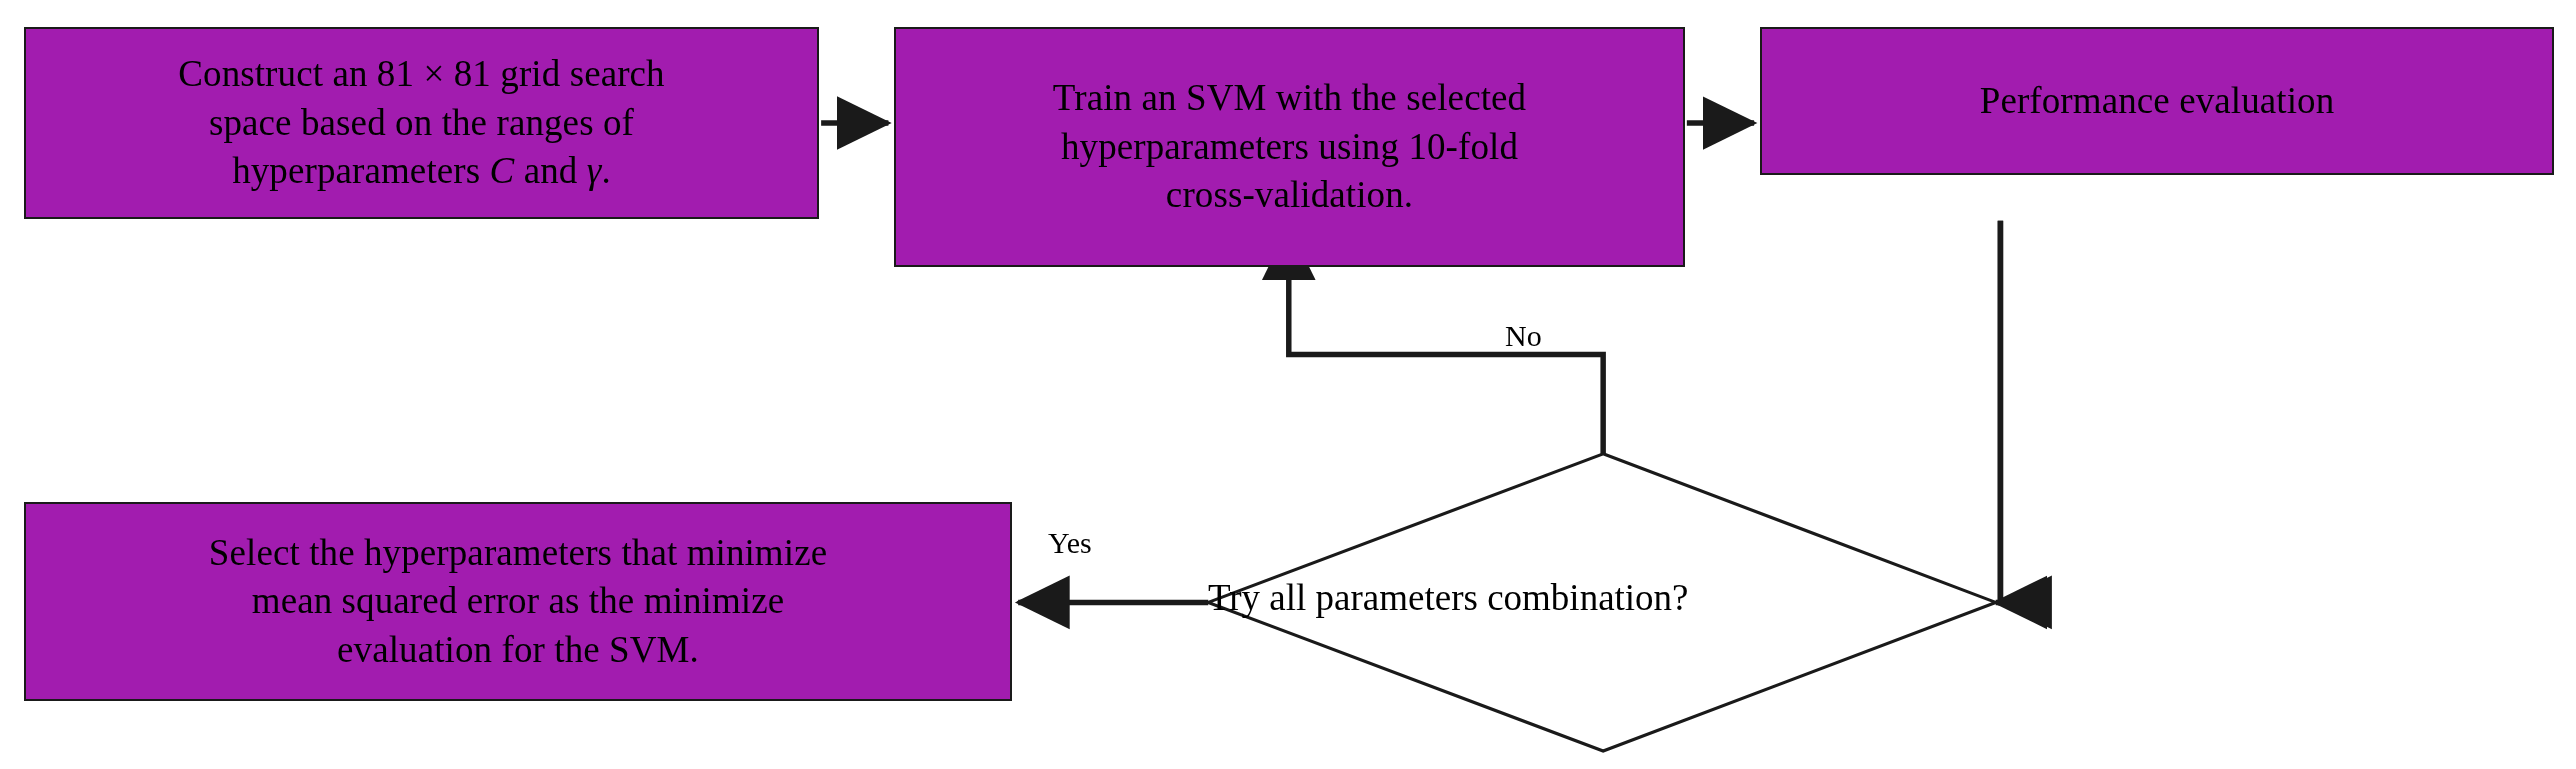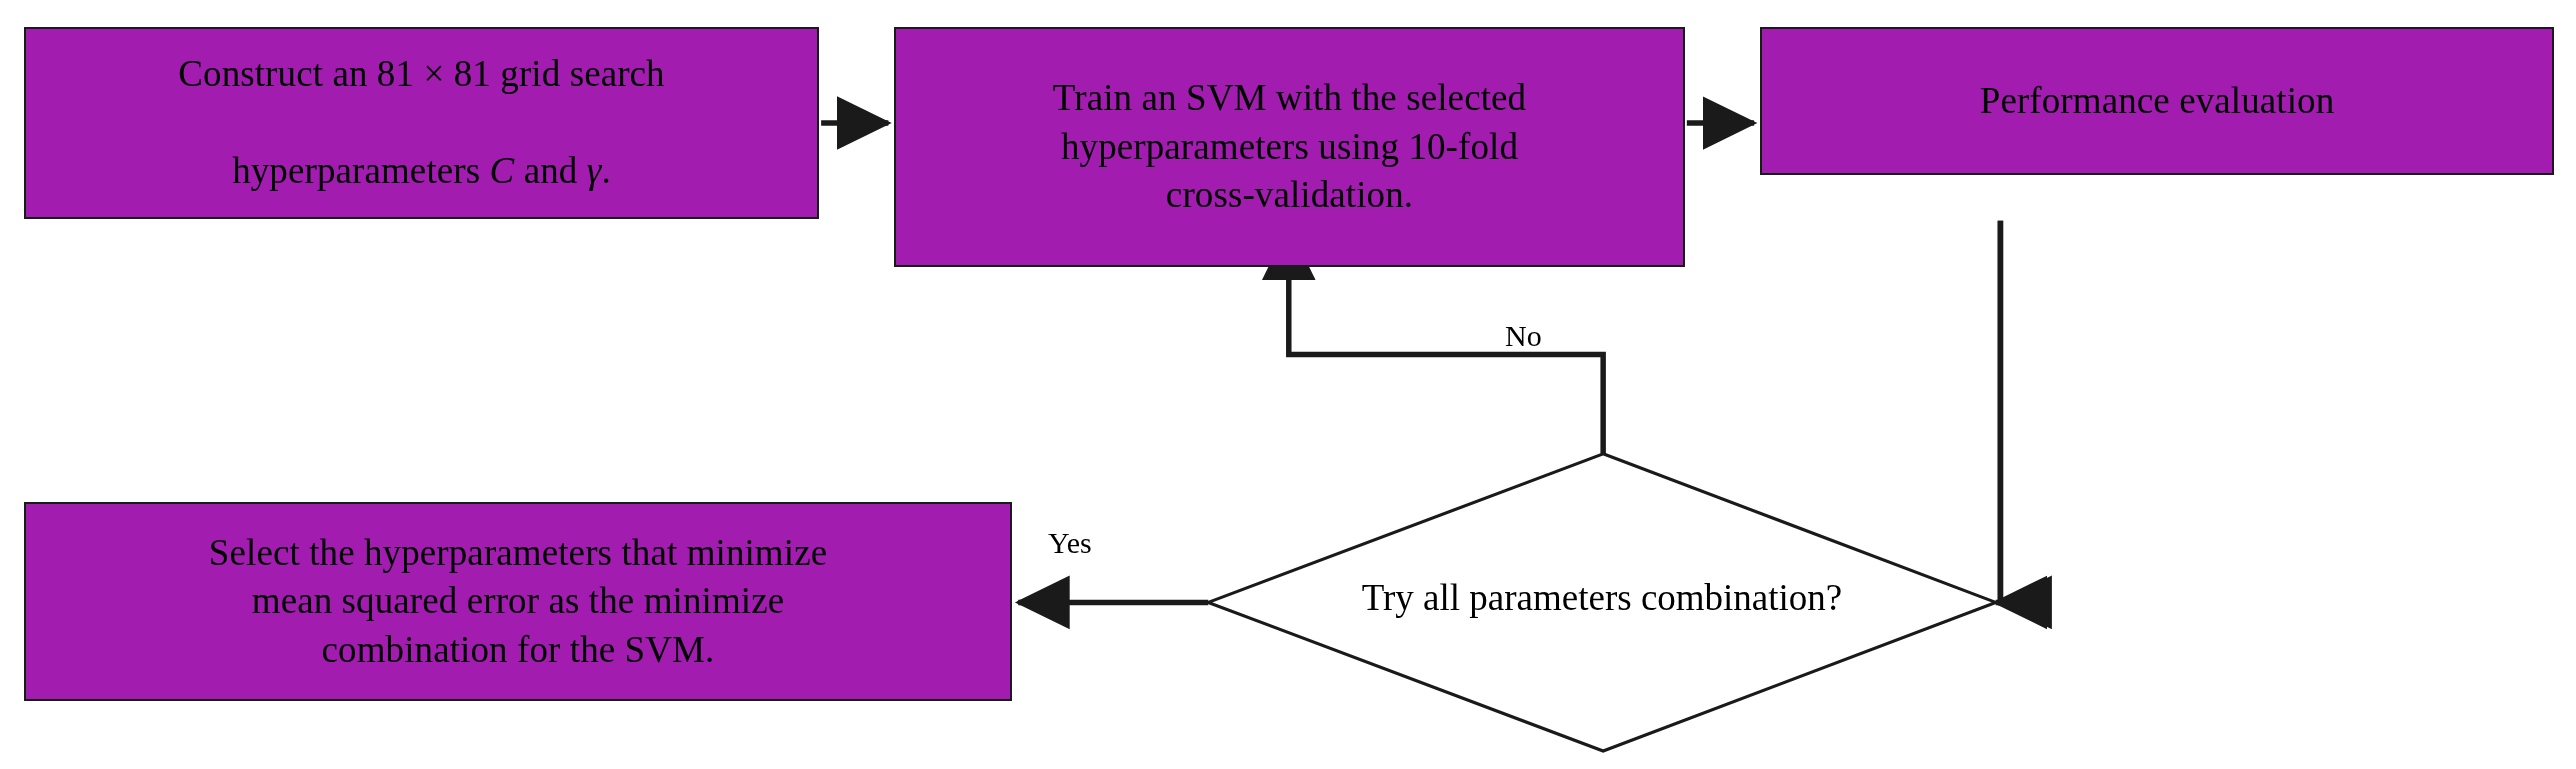--- a/index.html
+++ b/index.html
@@ -21,21 +21,21 @@
   #box-select   {left:24px;  top:502px; width:988px; height:199px;}
 
   .svglayer{position:absolute;left:0;top:0;width:2576px;height:770px;
             pointer-events:none;}
 
   .edgelabel{position:absolute;font-size:30px;line-height:1;white-space:nowrap;}
   #label-no {left:1505px;top:321px;}
   #label-yes{left:1048px;top:528px;}
 
   .diamond-text{position:absolute;left:1208px;top:579px;width:788px;
-                text-align:center;font-size:37px;line-height:1;white-space:nowrap;}
+                text-align:left;font-size:37px;line-height:1;white-space:nowrap;}
 
   .ital{font-style:italic;}
 </style>
 </head>
 <body>
 
 <div id="stage">
 
   <svg class="svglayer" viewBox="0 0 3294 984" xmlns="http://www.w3.org/2000/svg">
     <defs>
@@ -68,42 +68,42 @@
     </g>
 
     <g>
       <polygon points="2050,580 2552,770 2050,960 1545,770" fill="#ffffff" fill-opacity="0" stroke="#1a1a1a" stroke-width="4"></polygon>
     </g>
   </svg>
 
   <div class="node" id="box-construct">
     <span class="txt">
       <span>Construct an 81 × 81 grid search</span><br>
-      <br>
+      <span>space based on the ranges of</span><br>
       <span>hyperparameters </span><span class="ital">C</span><span> and </span><span class="ital">γ</span><span>.</span>
     </span>
   </div>
 
   <div class="node" id="box-train">
     <span class="txt">
       <span>Train an SVM with the selected</span><br>
       <span>hyperparameters using 10-fold</span><br>
       <span>cross-validation.</span>
     </span>
   </div>
 
   <div class="node" id="box-perf">
     <span class="txt">Performance evaluation</span>
   </div>
 
   <div class="node" id="box-select">
     <span class="txt">
       <span>Select the hyperparameters that minimize</span><br>
       <span>mean squared error as the minimize</span><br>
-      <span>combination for the SVM.</span>
+      <span>evaluation for the SVM.</span>
     </span>
   </div>
 
   <div class="diamond-text">Try all parameters combination?</div>
 
   <div class="edgelabel" id="label-no">No</div>
 
   <div class="edgelabel" id="label-yes">Yes</div>
 
 </div>

